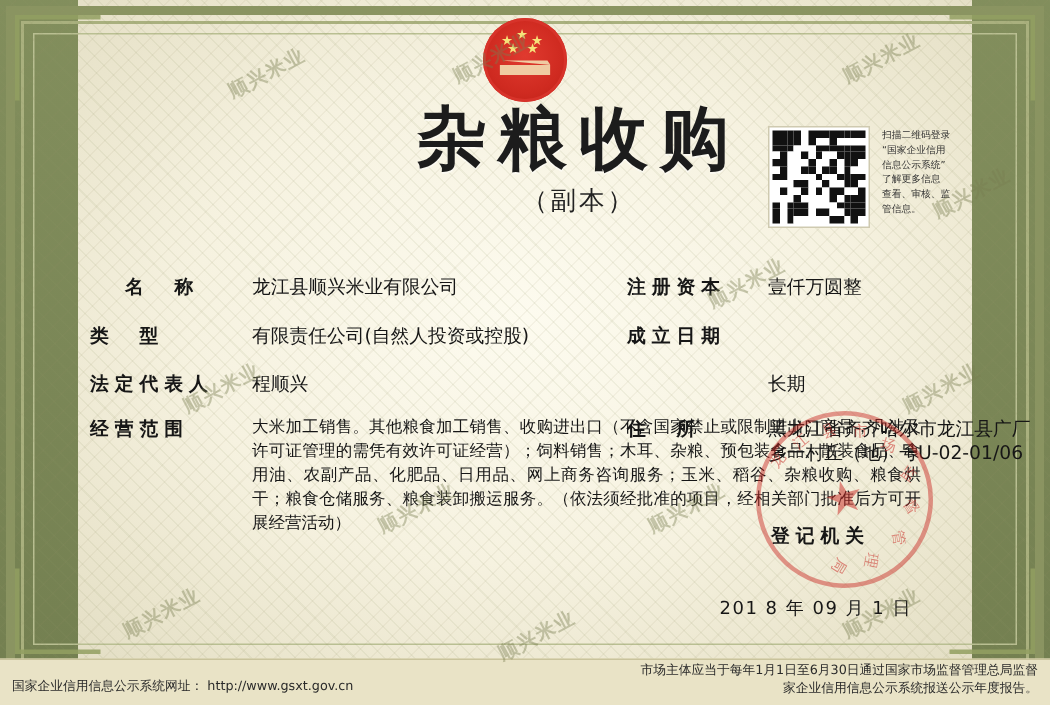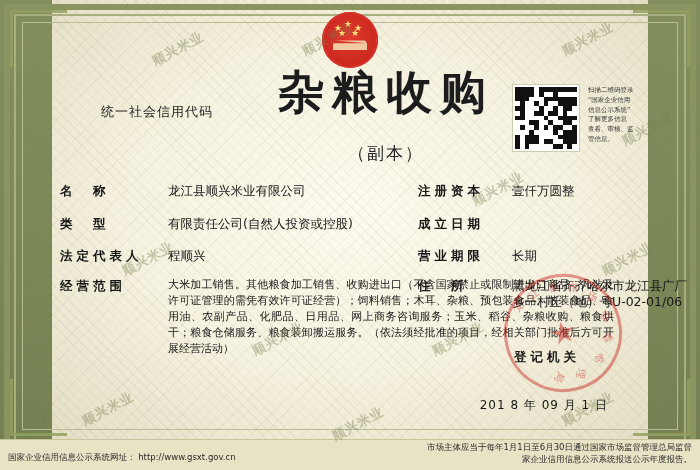--- a/index.html
+++ b/index.html
@@ -72,21 +72,21 @@
   
   .title{
     position:absolute;left:236px;top:62px;width:300px;text-align:center;
     font-family:"DejaVu Sans","Liberation Sans",sans-serif;
     font-size:46px;font-weight:bold;letter-spacing:8px;
     color:#1c1c1c;
     text-shadow:0 1px 0 rgba(255,255,255,.5);
   }
   .subtitle{
     position:absolute;left:236px;top:122px;width:300px;text-align:center;
-    font-size:17px;color:#222;letter-spacing:2px;margin-top:20px;
+    font-size:17px;color:#222;letter-spacing:2px;
   }
 
   
   .code-label{
     position:absolute;left:62px;top:103px;width:190px;text-align:center;
     font-size:13px;color:#1d1d1d;letter-spacing:1px;
   }
   .code-value{
     position:absolute;left:62px;top:126px;width:190px;text-align:center;
     font-size:12px;color:#1d1d1d;letter-spacing:.5px;
@@ -192,21 +192,20 @@
       <span class="star" style="left:24px;top:4px;">★</span>
       <span class="star" style="left:8px;top:9px;">★</span>
       <span class="star" style="left:21px;top:9px;">★</span>
     </div>
     <div class="gate"></div>
   </div>
 
   <div class="title">杂粮收购</div>
   <div class="subtitle">（副本）</div>
 
-  <div class="code-label">统一社会信用代码</div>
 
   <div class="qr">
     <div class="qr-grid" id="qrgrid">
         <i style="background: rgb(17, 17, 17);"></i>
         <i style="background: rgb(17, 17, 17);"></i>
         <i style="background: rgb(17, 17, 17);"></i>
         <i style="background: rgb(17, 17, 17);"></i>
         <i style="background: rgb(255, 255, 255);"></i>
         <i style="background: rgb(17, 17, 17);"></i>
         <i style="background: rgb(17, 17, 17);"></i>
@@ -374,38 +373,37 @@
         <i style="background: rgb(255, 255, 255);"></i>
       </div>
   </div>
   <div class="qr-note" style="white-space:pre-line;">扫描二维码登录
 “国家企业信用
 信息公示系统”
 了解更多信息
 查看、审核、监
 管信息。</div>
 
-  <div class="label-l" style="top:183px;">名　称</div>
+  <div class="label-l" style="top:183px;text-align:center;">名　称</div>
   <div class="value-l" style="top:183px;">龙江县顺兴米业有限公司</div>
 
   <div class="label-l" style="top:216px;">类　型</div>
   <div class="value-l" style="top:216px;">有限责任公司(自然人投资或控股)</div>
 
   <div class="label-l" style="top:248px;">法定代表人</div>
   <div class="value-l" style="top:248px;">程顺兴</div>
 
   <div class="label-l" style="top:278px;">经营范围</div>
   <div class="scope-text">大米加工销售。其他粮食加工销售、收购进出口（不含国家禁止或限制进出口商品，凡涉及许可证管理的需凭有效许可证经营）；饲料销售；木耳、杂粮、预包装食品、散装食品、食用油、农副产品、化肥品、日用品、网上商务咨询服务；玉米、稻谷、杂粮收购、粮食烘干；粮食仓储服务、粮食装卸搬运服务。（依法须经批准的项目，经相关部门批准后方可开展经营活动）</div>
 
   <div class="label-r" style="top:183px;">注册资本</div>
   <div class="value-r" style="top:183px;">壹仟万圆整</div>
 
   <div class="label-r" style="top:216px;">成立日期</div>
 
-  <div class="label-r" style="top:248px;">营业期限</div>
   <div class="value-r" style="top:248px;">长期</div>
 
   <div class="label-r" style="top:278px;">住　所</div>
   <div class="value-r" style="top:278px;width:180px;white-space:normal;line-height:16px;">黑龙江省齐齐哈尔市龙江县广厂乡一村丘（地）号U-02-01/06</div>
 
   <div class="reg-authority">登记机关</div>
 
   <div class="seal">
     <div class="sealstar">★</div>
     <div class="sealtext">

